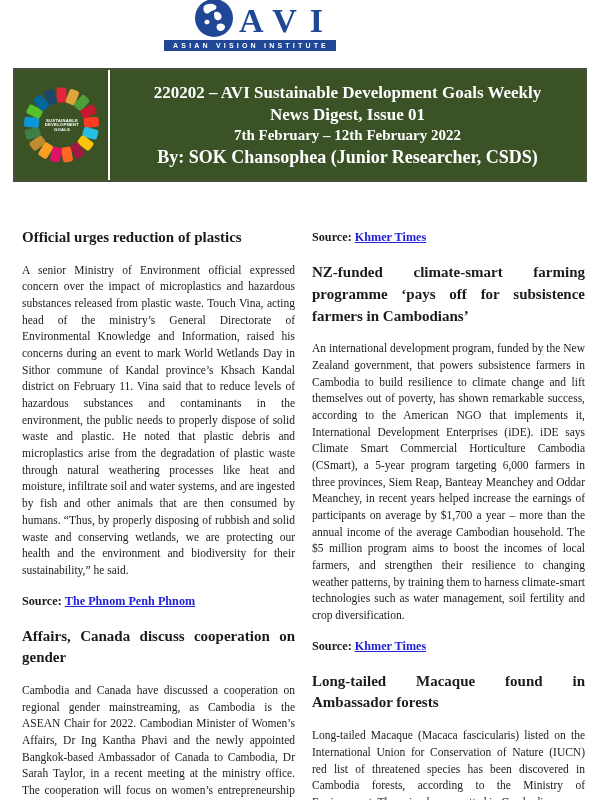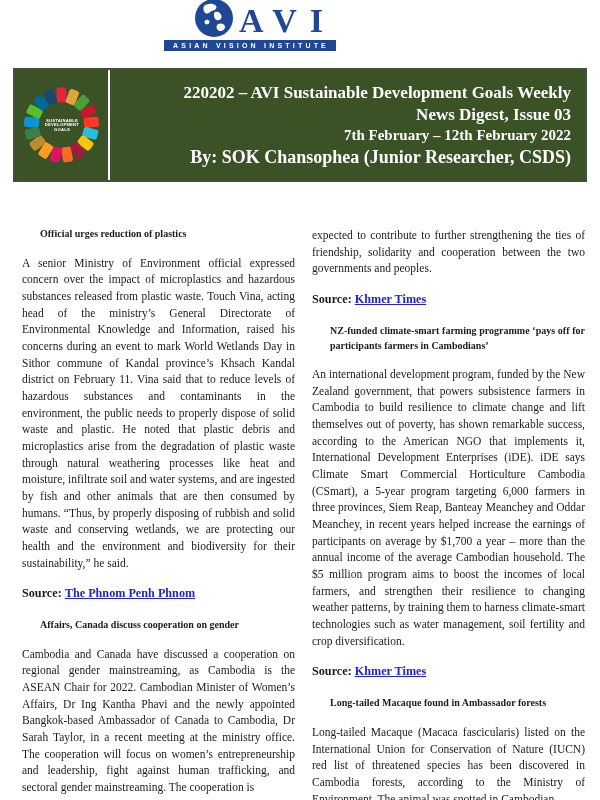--- a/index.html
+++ b/index.html
@@ -46,32 +46,32 @@
     width:15px;height:10px;margin:-5px 0 0 -7.5px;border-radius:2.5px;
   }
   .sdg-center{
     position:absolute;left:50%;top:50%;width:86px;
     transform:translate(-50%,-50%) scale(0.42);
     color:#fff;font-family:"Liberation Sans", sans-serif;font-weight:bold;
     font-size:10px;line-height:1.05;text-align:center;letter-spacing:0.5px;
   }
   .banner-main{
     flex:1;display:flex;flex-direction:column;justify-content:center;
-    text-align:right;color:#ffffff;padding:4px 14px;
+    text-align:center;color:#ffffff;padding:4px 14px;
   }
   .banner-title{font-size:17px;font-weight:bold;line-height:1.3;}
   .banner-date{font-size:15px;font-weight:bold;line-height:1.2;}
   .banner-byline{font-size:18px;font-weight:bold;margin-top:3px;line-height:1.2;}
   
   .columns{
     display:flex;gap:17px;padding:45px 22px 0 22px;
   }
   .col{width:273px;flex:0 0 273px;}
   .article-heading{
-    font-size:10px;font-weight:bold;margin:0 0 13px 18px;
+    font-size:15px;font-weight:bold;margin:0 0 13px 0;
     line-height:1.45;text-align:justify;
   }
   .article-body{
     font-size:11.5px;line-height:1.45;text-align:justify;margin:0 0 15px 0;
   }
   .source-line{
     font-size:12.2px;font-weight:bold;margin:3px 0 17px 0;
   }
   .source-link{
     color:var(--link);text-decoration:underline;cursor:pointer;
@@ -115,40 +115,39 @@
         <div class="sdg-tile" style="background: rgb(63, 126, 68); transform: rotate(164.118deg) translate(30px);"></div>
         <div class="sdg-tile" style="background: rgb(10, 151, 217); transform: rotate(185.294deg) translate(30px);"></div>
         <div class="sdg-tile" style="background: rgb(86, 192, 43); transform: rotate(206.471deg) translate(30px);"></div>
         <div class="sdg-tile" style="background: rgb(0, 104, 157); transform: rotate(227.647deg) translate(30px);"></div>
         <div class="sdg-tile" style="background: rgb(25, 72, 106); transform: rotate(248.824deg) translate(30px);"></div>
       </div>
   </div>
   <div class="banner-main">
     <div class="banner-title">
       <div>220202 – AVI Sustainable Development Goals Weekly</div>
-      <div>News Digest, Issue 03</div>
+      <div>News Digest, Issue 01</div>
     </div>
     <div class="banner-date">7th February – 12th February 2022</div>
     <div class="banner-byline">By: SOK Chansophea (Junior Researcher, CSDS)</div>
   </div>
 </div>
 
 <div class="columns">
 
   <div class="col">
     <div class="article-heading">Official urges reduction of plastics</div>
     <p class="article-body">A senior Ministry of Environment official expressed concern over the impact of microplastics and hazardous substances released from plastic waste. Touch Vina, acting head of the ministry’s General Directorate of Environmental Knowledge and Information, raised his concerns during an event to mark World Wetlands Day in Sithor commune of Kandal province’s Khsach Kandal district on February 11. Vina said that to reduce levels of hazardous substances and contaminants in the environment, the public needs to properly dispose of solid waste and plastic. He noted that plastic debris and microplastics arise from the degradation of plastic waste through natural weathering processes like heat and moisture, infiltrate soil and water systems, and are ingested by fish and other animals that are then consumed by humans. “Thus, by properly disposing of rubbish and solid waste and conserving wetlands, we are protecting our health and the environment and biodiversity for their sustainability,” he said.</p>
     <p class="source-line"><span>Source:</span>&nbsp;<span class="source-link">The Phnom Penh Phnom</span></p>
     <div class="article-heading">Affairs, Canada discuss cooperation on gender</div>
     <p class="article-body">Cambodia and Canada have discussed a cooperation on regional gender mainstreaming, as Cambodia is the ASEAN Chair for 2022. Cambodian Minister of Women’s Affairs, Dr Ing Kantha Phavi and the newly appointed Bangkok-based Ambassador of Canada to Cambodia, Dr Sarah Taylor, in a recent meeting at the ministry office. The cooperation will focus on women’s entrepreneurship and leadership, fight against human trafficking, and sectoral gender mainstreaming. The cooperation is</p>
   </div>
 
   <div class="col">
-    <p class="article-body">expected to contribute to further strengthening the ties of friendship, solidarity and cooperation between the two governments and peoples.</p>
     <p class="source-line"><span>Source:</span>&nbsp;<span class="source-link">Khmer Times</span></p>
-    <div class="article-heading">NZ-funded climate-smart farming programme ‘pays off for participants farmers in Cambodians’</div>
+    <div class="article-heading">NZ-funded climate-smart farming programme ‘pays off for subsistence farmers in Cambodians’</div>
     <p class="article-body">An international development program, funded by the New Zealand government, that powers subsistence farmers in Cambodia to build resilience to climate change and lift themselves out of poverty, has shown remarkable success, according to the American NGO that implements it, International Development Enterprises (iDE). iDE says Climate Smart Commercial Horticulture Cambodia (CSmart), a 5-year program targeting 6,000 farmers in three provinces, Siem Reap, Banteay Meanchey and Oddar Meanchey, in recent years helped increase the earnings of participants on average by $1,700 a year – more than the annual income of the average Cambodian household. The $5 million program aims to boost the incomes of local farmers, and strengthen their resilience to changing weather patterns, by training them to harness climate-smart technologies such as water management, soil fertility and crop diversification.</p>
     <p class="source-line"><span>Source:</span>&nbsp;<span class="source-link">Khmer Times</span></p>
     <div class="article-heading">Long-tailed Macaque found in Ambassador forests</div>
     <p class="article-body">Long-tailed Macaque (Macaca fascicularis) listed on the International Union for Conservation of Nature (IUCN) red list of threatened species has been discovered in Cambodia forests, according to the Ministry of Environment. The animal was spotted in Cambodian</p>
   </div>
 
 </div>
 
 </body></html>

